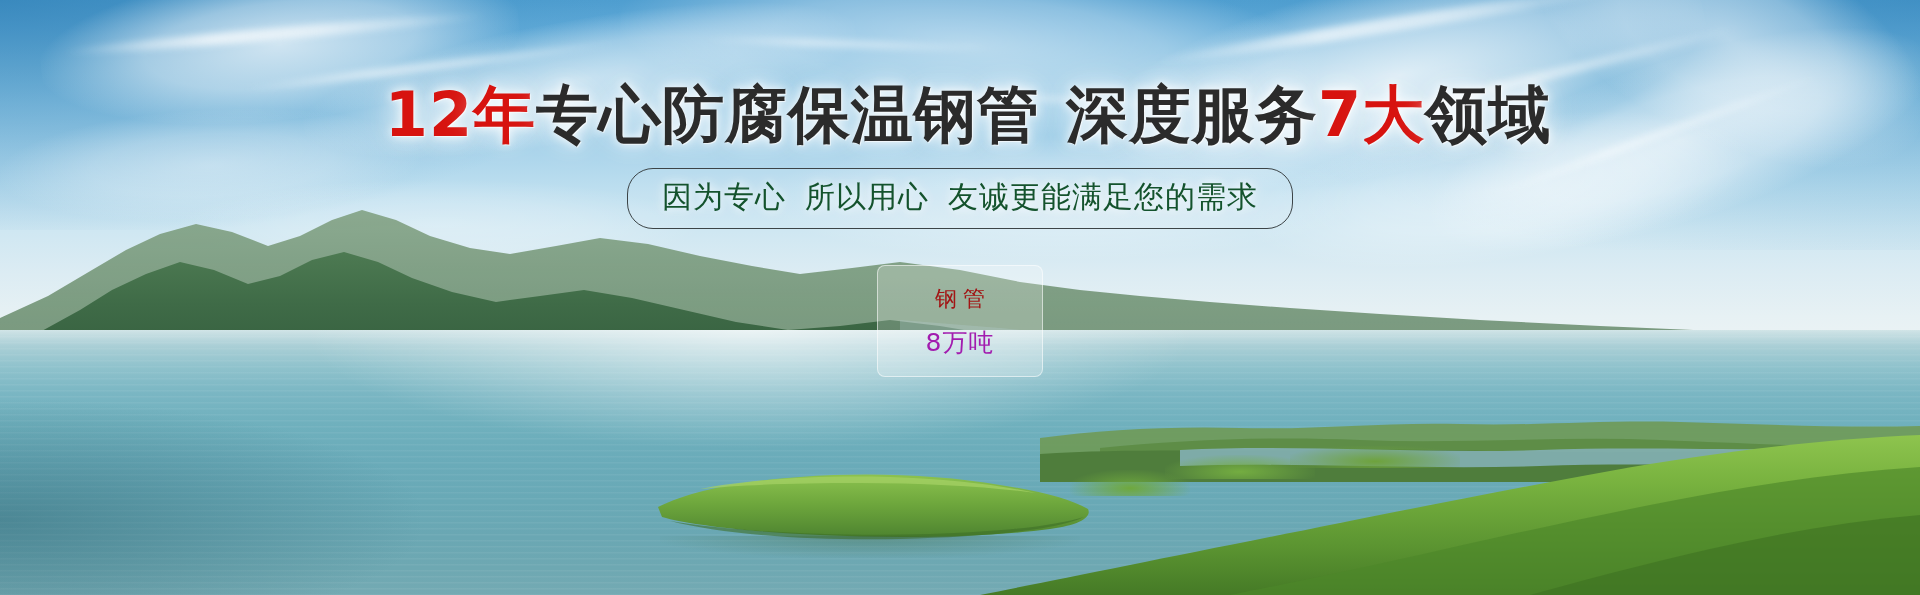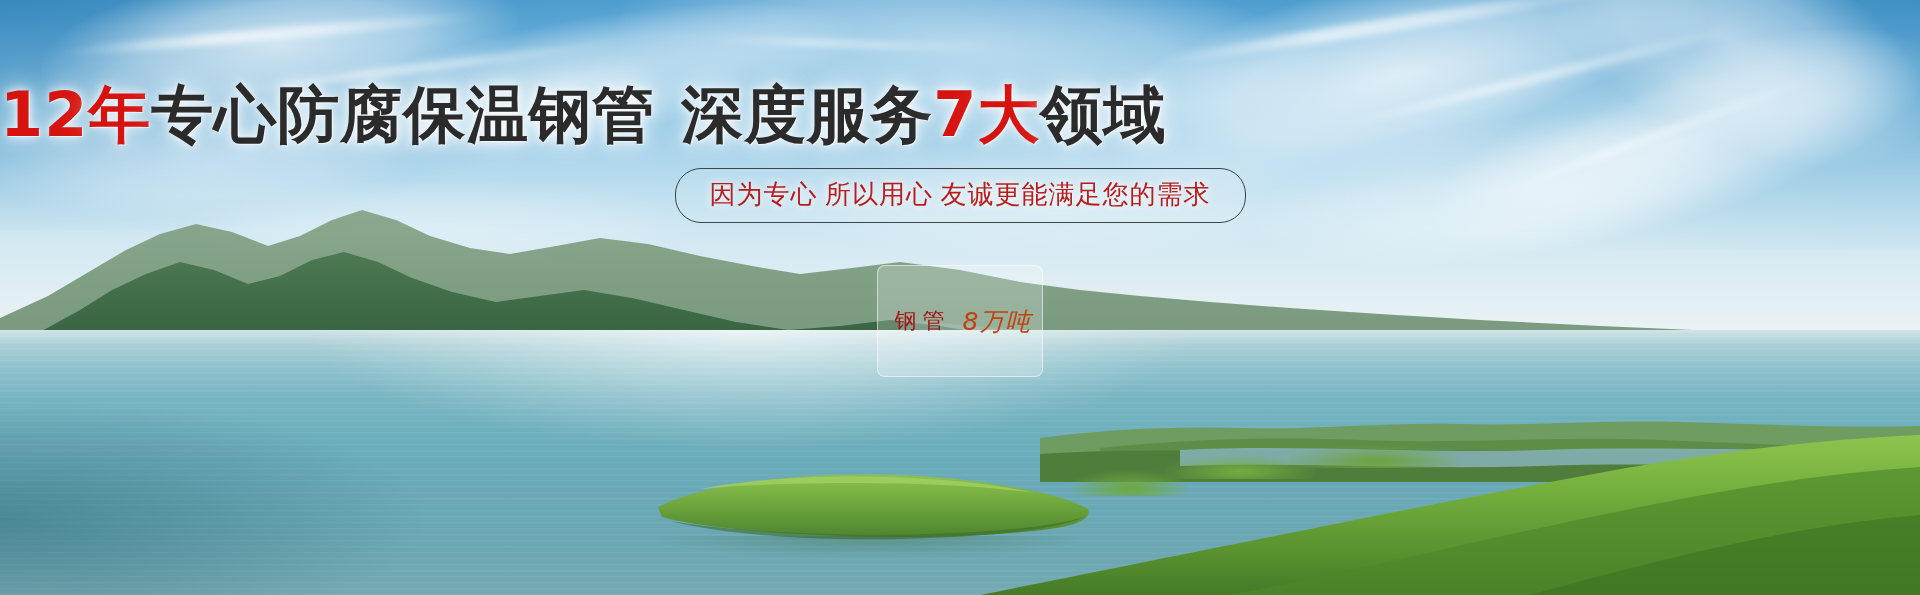--- a/index.html
+++ b/index.html
@@ -118,82 +118,84 @@
     position:absolute; left:640px; top:455px; width:460px; height:85px;
   }
   
   .grass-right { position:absolute; right:0; bottom:0; width:1000px; height:200px; }
   
   .marsh { position:absolute; }
 
   
   .headline {
     position:absolute; left:0; top:84px; width:1920px;
+    text-align:center;
     font-family:"DejaVu Sans", sans-serif;
     font-size:62px;
     font-weight:bold;
     letter-spacing:1px;
     line-height:1;
     color:#2b2b2b;
     white-space:nowrap;
     text-shadow:
       0 0 10px rgba(255,255,255,0.95),
       0 0 22px rgba(255,255,255,0.75),
       0 0 36px rgba(255,255,255,0.5),
       1px 1px 0 rgba(255,255,255,0.6);
+    padding-left: 16px;
   }
   .headline .red { color:#d7130f; }
   .headline .gap { display:inline-block; width:26px; }
 
   .subtitle-wrap {
     position:absolute; left:0; top:168px; width:1920px;
     display:flex; justify-content:center;
   }
   .subtitle-pill {
     border:1px solid #3c4447;
     border-radius:26px;
     padding:8px 34px 10px 34px;
-    font-family:Liberation Serif, serif;
-    font-size:26px;
-    color:#b91c1c;
+    font-family:Liberation Mono, monospace;
+    font-size:30px;
+    color:#14532d;
     letter-spacing:1px;
     white-space:nowrap;
     background:rgba(255,255,255,0.08);
     text-shadow:0 0 8px rgba(255,255,255,0.9), 0 0 16px rgba(255,255,255,0.6);
   }
 
   
   .cards {
     position:absolute; left:0; top:265px; width:1920px;
     display:flex; justify-content:center; gap:8px;
   }
   .card {
     width:166px; height:112px;
     border-radius:8px;
     border:1px solid rgba(255,255,255,0.55);
     background:rgba(255,255,255,0.22);
     display:flex;
+    flex-direction:column;
     align-items:center;
     justify-content:center;
     gap:12px;
     font-family:"DejaVu Sans", sans-serif;
   }
   .card-label {
     font-size:22px;
     color:#a21414;
     letter-spacing:6px;
     text-indent:6px;
     white-space:nowrap;
   }
   .card-value {
     font-size:25px;
-    color:#c2410c;
+    color:#a21caf;
     letter-spacing:1px;
     white-space:nowrap;
-    font-style:italic;
   }
   .card-value sup { font-size:15px; vertical-align:super; }
 </style>
 </head>
 <body>
 
 <div class="banner">
 
   <div class="sky"></div>
   <div class="sky-corner-l"></div>

